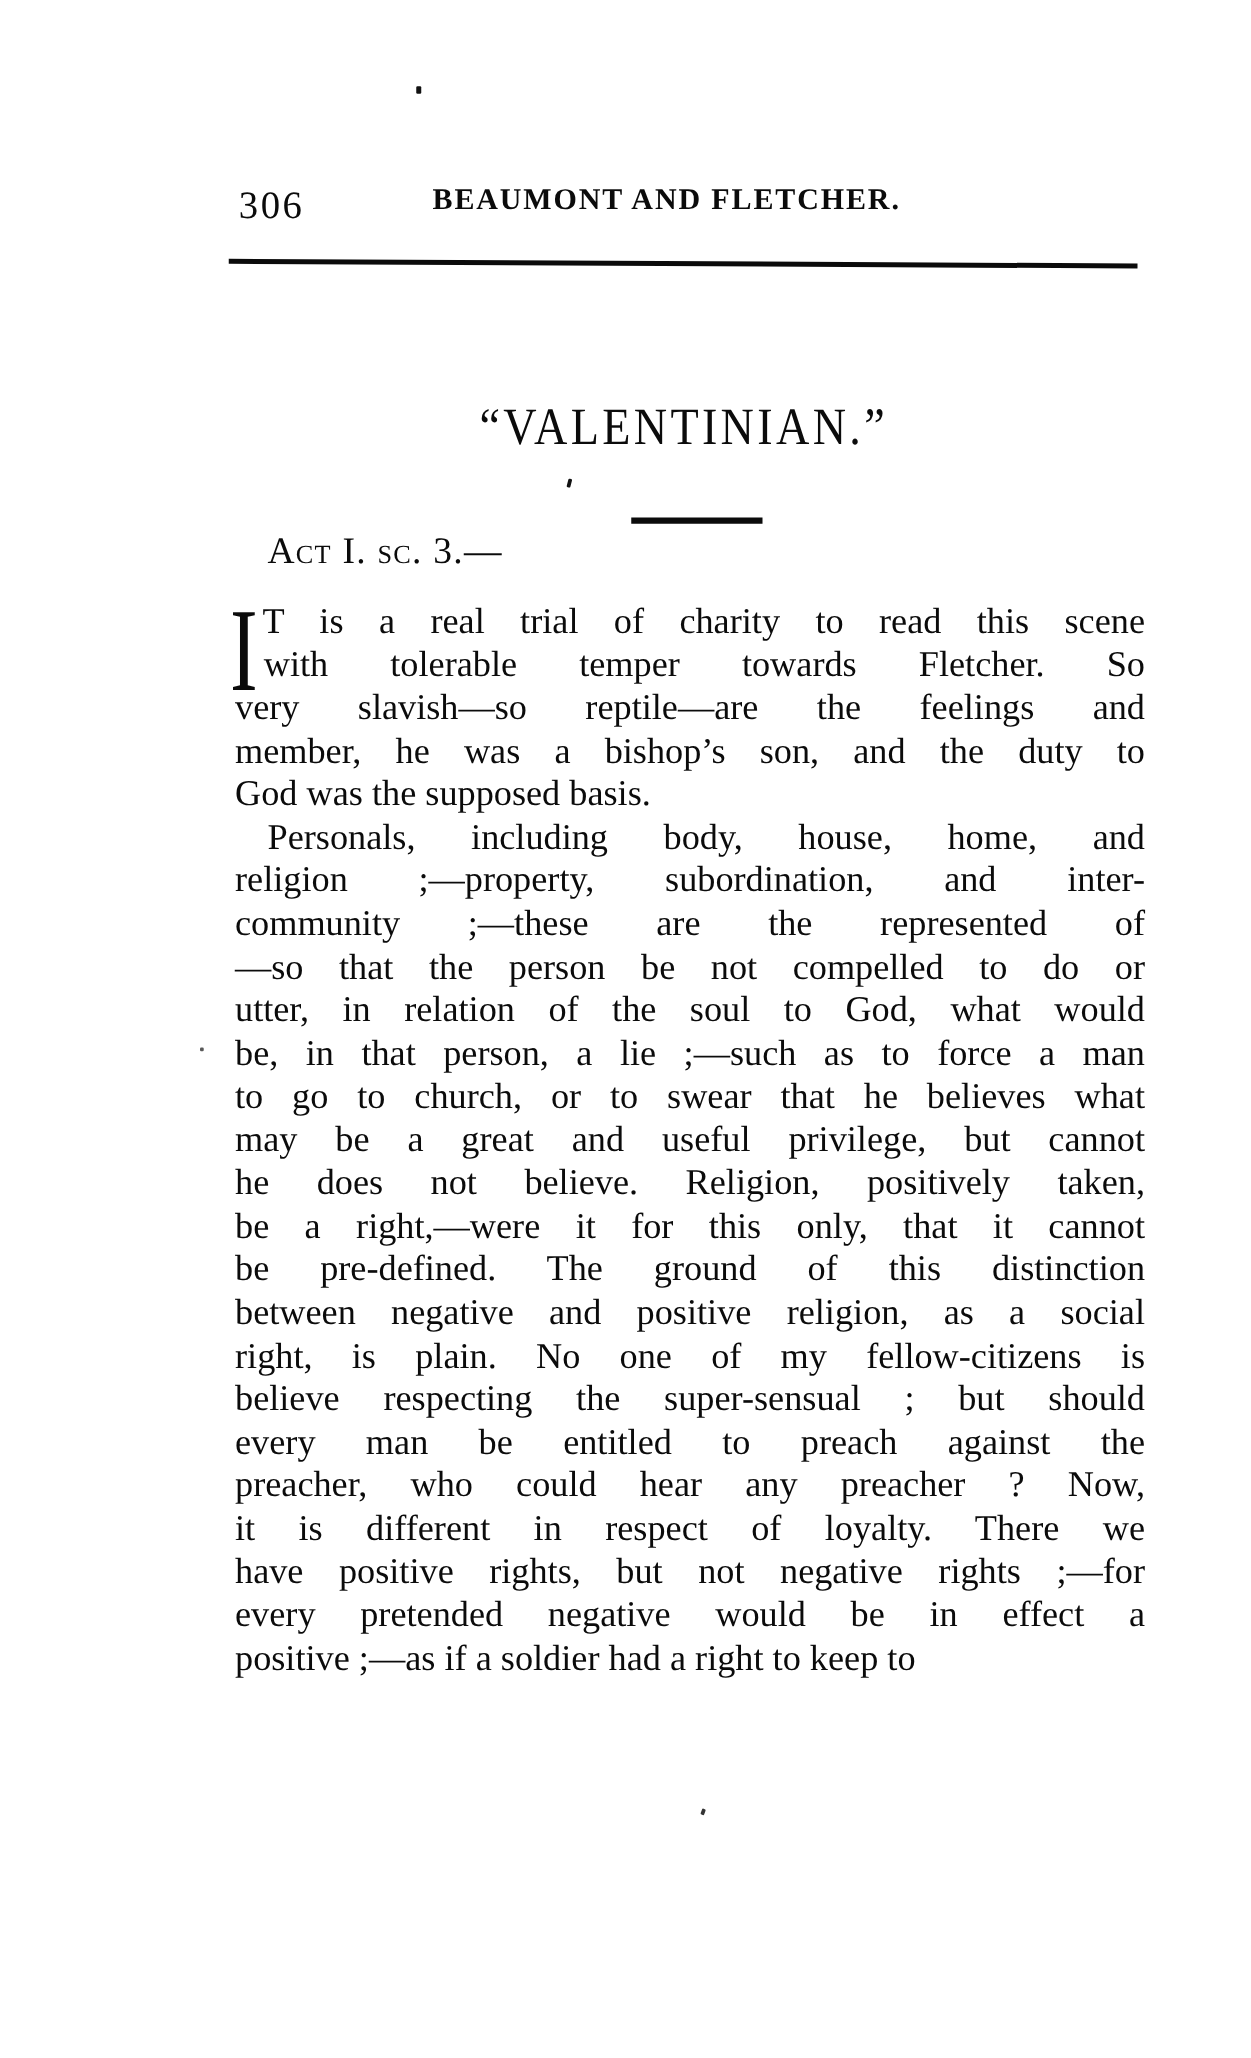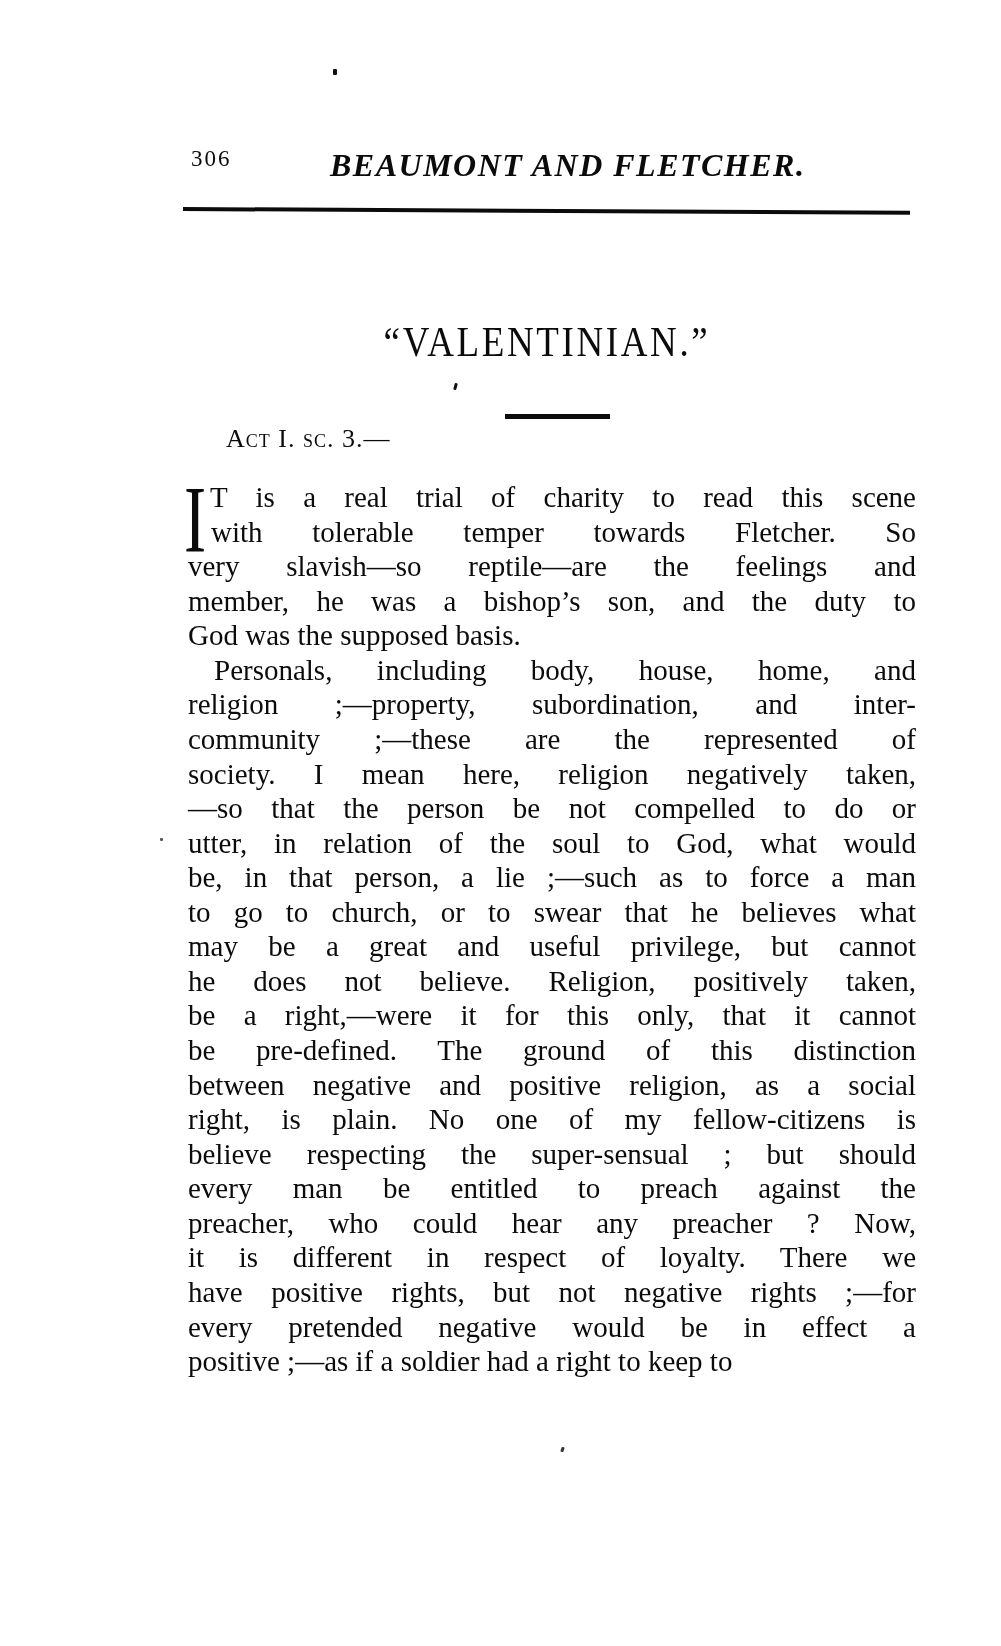--- a/index.html
+++ b/index.html
@@ -6,45 +6,45 @@
   .page{
     position:relative;
     width:1001px;height:1646px;
     background:#ffffff;
     font-family:"Liberation Serif", serif;
     color:#0b0b0b;
     overflow:hidden;
   }
   .pageno{
     position:absolute;left:191px;top:146px;
-    font-size:23px;letter-spacing:2px;
+    font-size:31px;letter-spacing:2px;
   }
   .running-header{
-    position:absolute;left:330px;top:147px;
-    font-size:32px;font-style:italic;font-weight:bold;
+    position:absolute;left:346px;top:147px;
+    font-size:24px;font-weight:bold;
     letter-spacing:1.5px;white-space:nowrap;
   }
   .header-rule{
     position:absolute;left:183px;top:207px;width:727px;height:4px;
     background:#0b0b0b;
     transform:rotate(0.3deg);transform-origin:left center;
   }
   .main-title{
     position:absolute;left:183px;top:318px;width:728px;
     text-align:center;
     font-size:42px;letter-spacing:3px;white-space:nowrap;
     transform:scaleX(0.88);transform-origin:center;
   }
   .title-divider{
     position:absolute;left:505px;top:414px;width:105px;height:5px;
     background:#0b0b0b;
   }
   .section-heading{
-    position:absolute;left:226px;top:424px;
-    font-size:26px;font-variant:small-caps;letter-spacing:1px;
+    position:absolute;left:214px;top:424px;
+    font-size:30px;font-variant:small-caps;letter-spacing:1px;
     white-space:nowrap;
   }
   .body-block{
     position:absolute;left:188px;top:480px;width:728px;
     font-size:29px;line-height:34.57px;
   }
   .line{
     text-align:justify;
     text-align-last:justify;
     height:34.57px;overflow:visible;white-space:normal;
@@ -88,21 +88,20 @@
   <div class="body-block">
     <div class="line dropcap-line1">T is a real trial of charity to read this scene</div>
     <div class="line dropcap-line2">with tolerable temper towards Fletcher. So</div>
     <div class="line">very slavish—so reptile—are the feelings and</div>
     <div class="line">member, he was a bishop’s son, and the duty to</div>
     <div class="line para-end">God was the supposed basis.</div>
 
     <div class="line para-indent">Personals, including body, house, home, and</div>
     <div class="line">religion ;—property, subordination, and inter-</div>
     <div class="line">community ;—these are the represented of</div>
-    <div class="line">society. I mean here, religion negatively taken,</div>
     <div class="line">—so that the person be not compelled to do or</div>
     <div class="line">utter, in relation of the soul to God, what would</div>
     <div class="line">be, in that person, a lie ;—such as to force a man</div>
     <div class="line">to go to church, or to swear that he believes what</div>
     <div class="line">may be a great and useful privilege, but cannot</div>
     <div class="line">he does not believe. Religion, positively taken,</div>
     <div class="line">be a right,—were it for this only, that it cannot</div>
     <div class="line">be pre-defined. The ground of this distinction</div>
     <div class="line">between negative and positive religion, as a social</div>
     <div class="line">right, is plain. No one of my fellow-citizens is</div>

